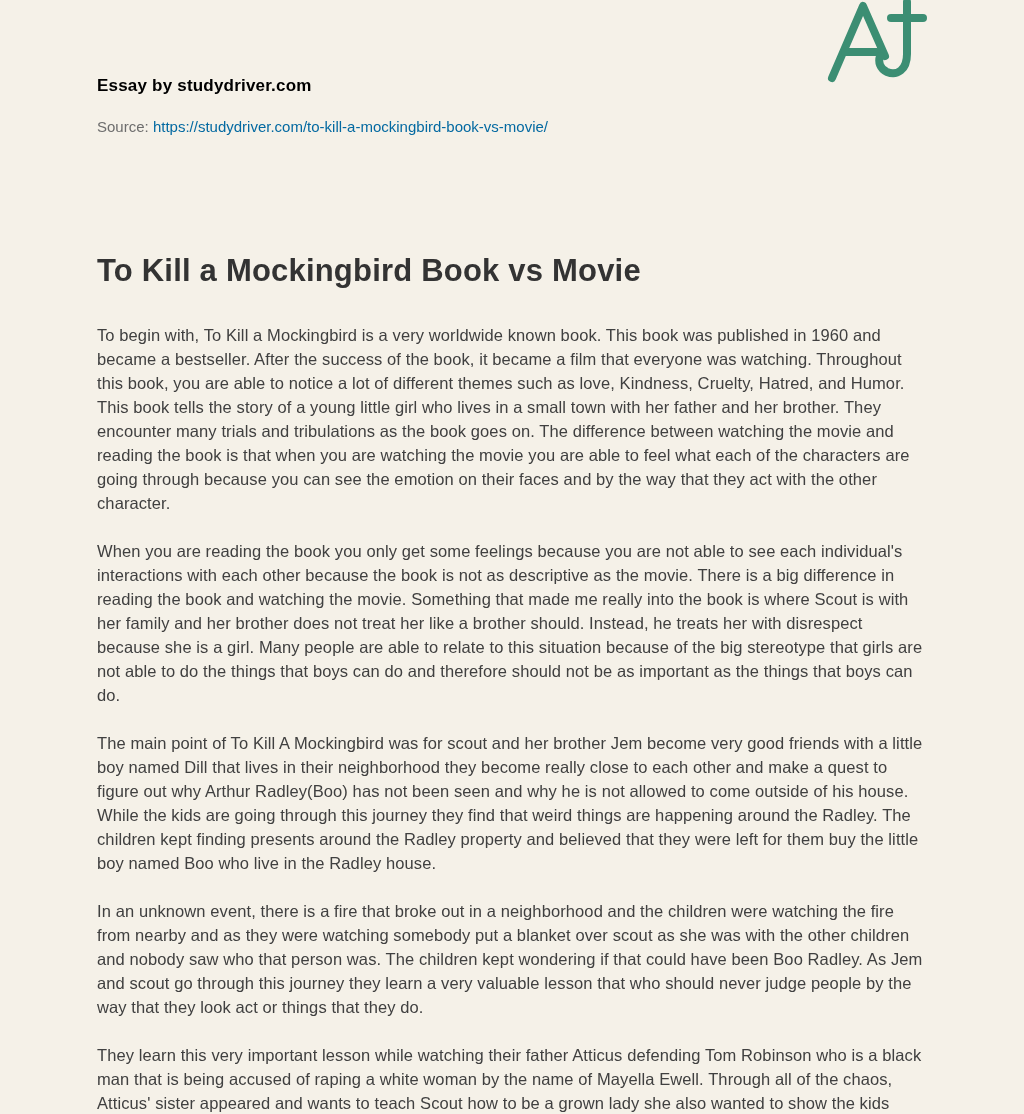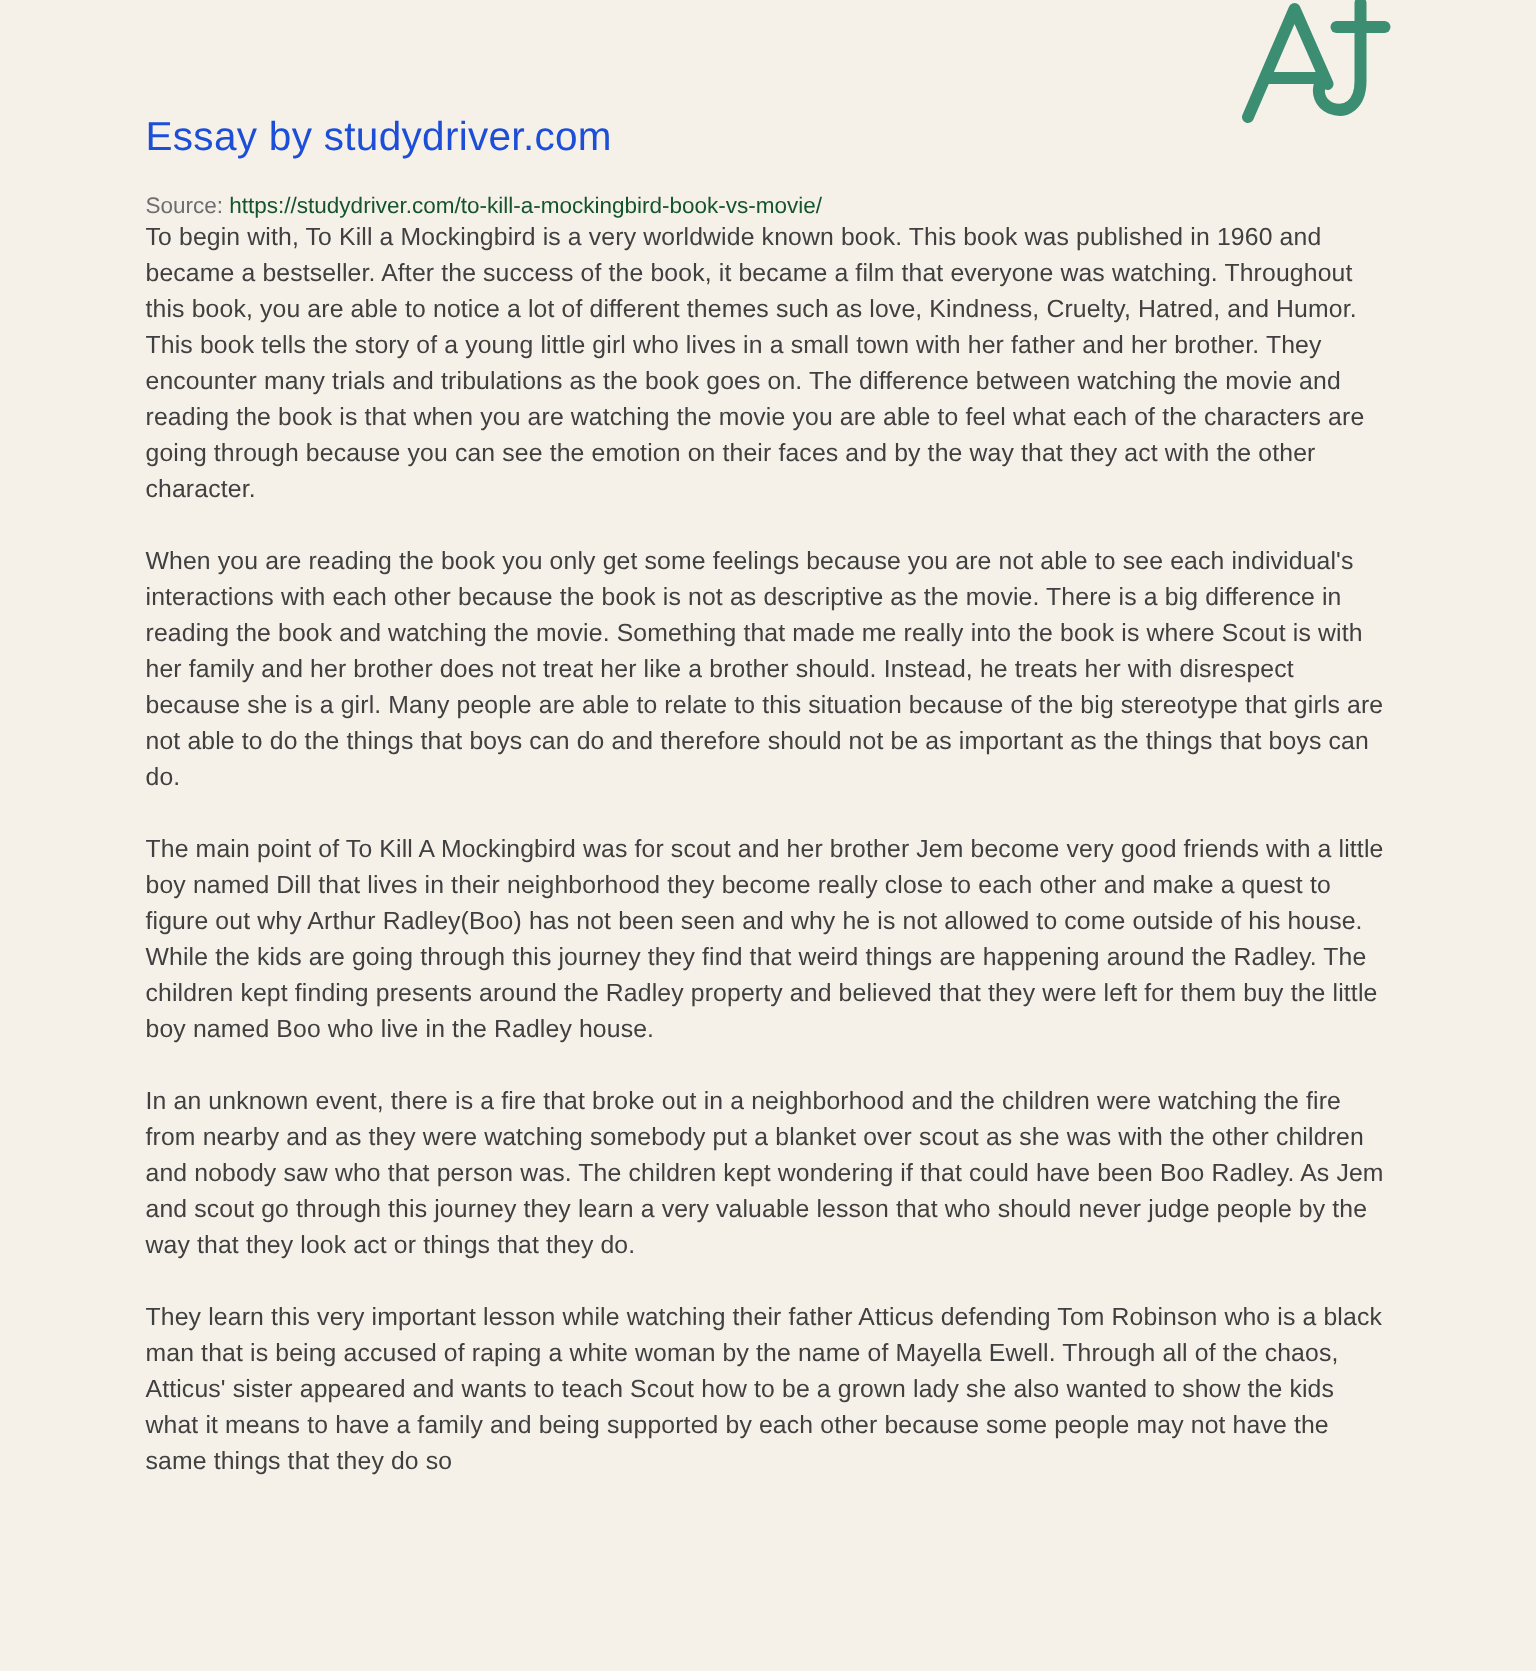--- a/index.html
+++ b/index.html
@@ -15,33 +15,33 @@
     overflow: hidden;
     position: relative;
   }
   .page {
     width: 830px;
     margin: 0 auto;
     padding-top: 76px;
     position: relative;
   }
   .header-title {
-    font-size: 27px;
-    font-weight: 400;
-    color: #1d4ed8;
+    font-size: 17px;
+    font-weight: 700;
+    color: #000000;
     letter-spacing: 0.2px;
     margin: 0 0 22px 0;
   }
   .source-line {
     font-size: 15px;
     color: #6d6d6d;
     margin: 0;
   }
   .source-link {
-    color: #14532d;
+    color: #0369a1;
     text-decoration: none;
   }
   .logo {
     position: absolute;
     top: -6px;
     right: -2px;
     width: 104px;
     height: 92px;
   }
   .article-title {
@@ -79,20 +79,21 @@
     </svg>
   </div>
 
   <h1 class="header-title">Essay by studydriver.com</h1>
 
   <p class="source-line">
     <span>Source:</span>
     <a class="source-link" href="#">https://studydriver.com/to-kill-a-mockingbird-book-vs-movie/</a>
   </p>
 
+  <h2 class="article-title">To Kill a Mockingbird Book vs Movie</h2>
 
   <div class="essay">
       <p class="para">To begin with, To Kill a Mockingbird is a very worldwide known book. This book was published in 1960 and became a bestseller. After the success of the book, it became a film that everyone was watching. Throughout this book, you are able to notice a lot of different themes such as love, Kindness, Cruelty, Hatred, and Humor. This book tells the story of a young little girl who lives in a small town with her father and her brother. They encounter many trials and tribulations as the book goes on. The difference between watching the movie and reading the book is that when you are watching the movie you are able to feel what each of the characters are going through because you can see the emotion on their faces and by the way that they act with the other character.</p>
       <p class="para">When you are reading the book you only get some feelings because you are not able to see each individual's interactions with each other because the book is not as descriptive as the movie. There is a big difference in reading the book and watching the movie. Something that made me really into the book is where Scout is with her family and her brother does not treat her like a brother should. Instead, he treats her with disrespect because she is a girl. Many people are able to relate to this situation because of the big stereotype that girls are not able to do the things that boys can do and therefore should not be as important as the things that boys can do.</p>
       <p class="para">The main point of To Kill A Mockingbird was for scout and her brother Jem become very good friends with a little boy named Dill that lives in their neighborhood they become really close to each other and make a quest to figure out why Arthur Radley(Boo) has not been seen and why he is not allowed to come outside of his house. While the kids are going through this journey they find that weird things are happening around the Radley. The children kept finding presents around the Radley property and believed that they were left for them buy the little boy named Boo who live in the Radley house.</p>
       <p class="para">In an unknown event, there is a fire that broke out in a neighborhood and the children were watching the fire from nearby and as they were watching somebody put a blanket over scout as she was with the other children and nobody saw who that person was. The children kept wondering if that could have been Boo Radley. As Jem and scout go through this journey they learn a very valuable lesson that who should never judge people by the way that they look act or things that they do.</p>
       <p class="para">They learn this very important lesson while watching their father Atticus defending Tom Robinson who is a black man that is being accused of raping a white woman by the name of Mayella Ewell. Through all of the chaos, Atticus' sister appeared and wants to teach Scout how to be a grown lady she also wanted to show the kids what it means to have a family and being supported by each other because some people may not have the same things that they do so</p>
     </div>
 
 </div>

